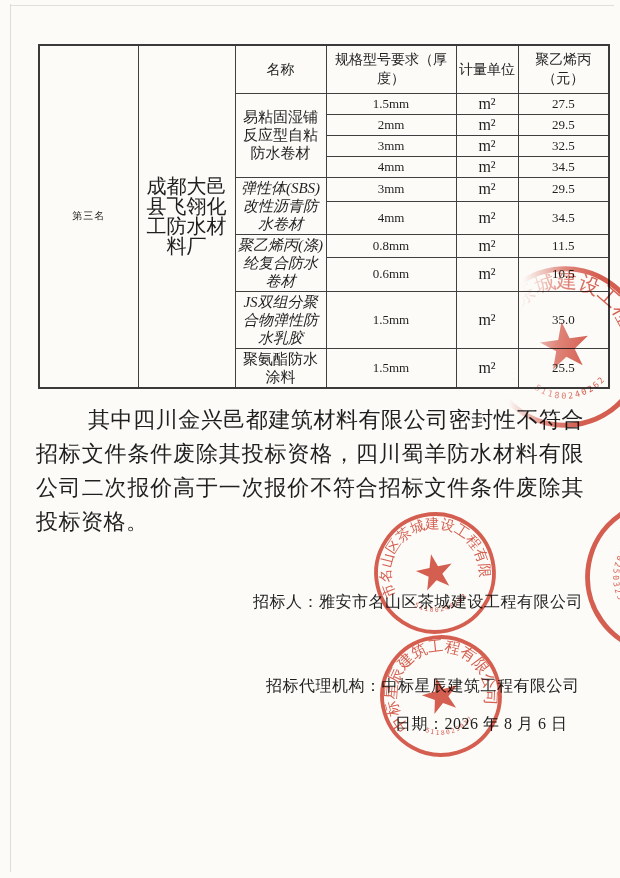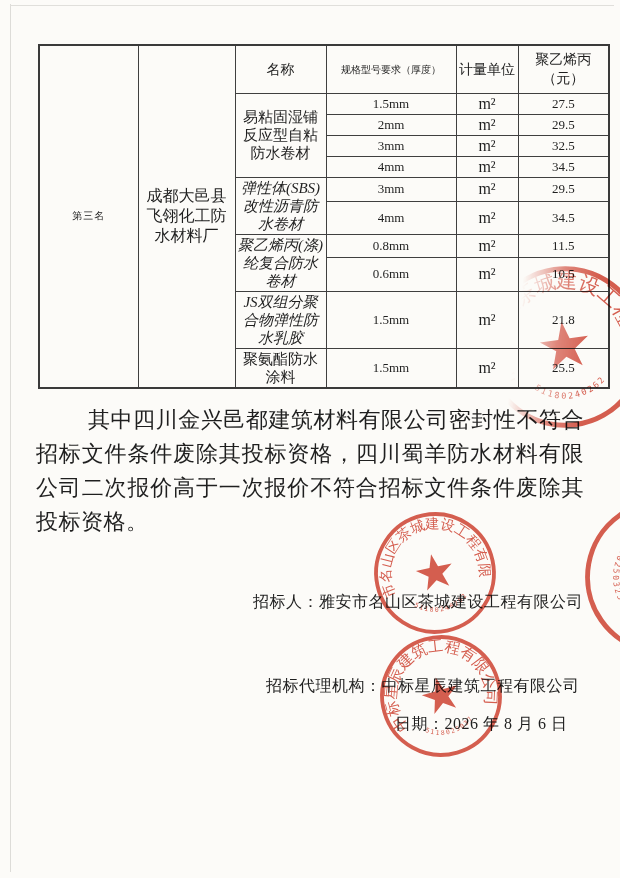--- a/index.html
+++ b/index.html
@@ -11,28 +11,28 @@
 
   
   table.bid{position:absolute;left:38px;top:44px;border-collapse:collapse;table-layout:fixed;
             width:570px;border:2px solid #3a3a3a;}
   table.bid td,table.bid th{border:1px solid #3f3f3f;padding:1px 2px;font-weight:normal;
             text-align:center;vertical-align:middle;overflow:hidden;
             font-family:"Liberation Serif","DejaVu Serif",serif;}
   col.c-rank{width:99px}col.c-comp{width:97px}col.c-name{width:91px}
   col.c-spec{width:130px}col.c-unit{width:62px}col.c-price{width:91px}
   .th-cell{font-size:14px;line-height:19px;}
-  .th-spec{font-size:10px;letter-spacing:0;}
+  .th-spec{font-size:14px;letter-spacing:0;}
   .cell-name{font-size:15px;line-height:18px;}
   .name-left{text-align:left;padding-left:4px;font-style:italic;}
   .cell-num{font-size:13px;font-family:"DejaVu Sans Mono","Liberation Mono",monospace;}
   .cell-unit{font-size:16px;font-family:"DejaVu Sans Mono","Liberation Mono",monospace;}
   .vtop{vertical-align:top;padding-top:3px;}
   .rank-cell{font-size:10px;letter-spacing:1px;}
-  .comp-cell{font-size:16px;line-height:20px;padding:0 6px;margin-top:48px;}
+  .comp-cell{font-size:20px;line-height:20px;padding:0 6px;margin-top:48px;}
 
   
   .para{position:absolute;left:36px;width:548px;font-size:22px;line-height:34px;
         text-align:justify;letter-spacing:0.5px;text-indent:52px;}
   .para1{top:381px;}
   .para2{top:481px;line-height:36px;}
 
   .sig{position:absolute;font-size:16px;letter-spacing:0.5px;white-space:nowrap;}
   .sig-tenderer{left:253px;top:592px;}
   .sig-agency{left:266px;top:676px;}
@@ -117,21 +117,21 @@
       </tr>
       <tr style="height:29px">
         <td class="cell-num">0.6mm</td>
         <td class="cell-unit vtop">m²</td>
         <td class="cell-num">10.5</td>
       </tr>
       <tr style="height:50px">
         <td class="cell-name name-left">JS双组分聚合物弹性防水乳胶</td>
         <td class="cell-num">1.5mm</td>
         <td class="cell-unit vtop">m²</td>
-        <td class="cell-num">21.8</td>
+        <td class="cell-num">35.0</td>
       </tr>
       <tr style="height:33px">
         <td class="cell-name">聚氨酯防水涂料</td>
         <td class="cell-num">1.5mm</td>
         <td class="cell-unit vtop">m²</td>
         <td class="cell-num">25.5</td>
       </tr>
     </tbody>
   </table>
 

